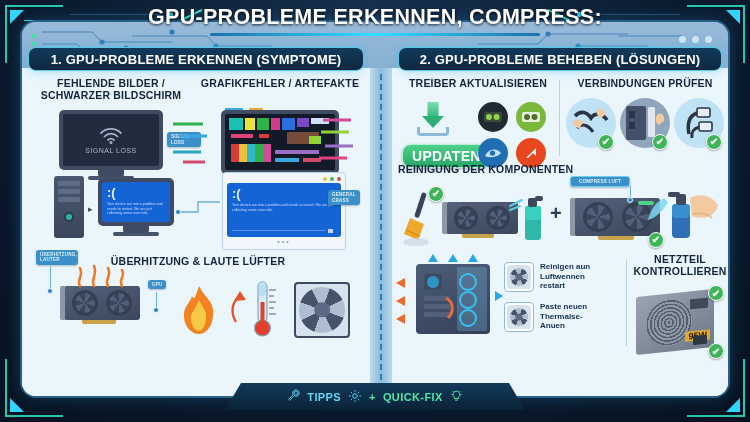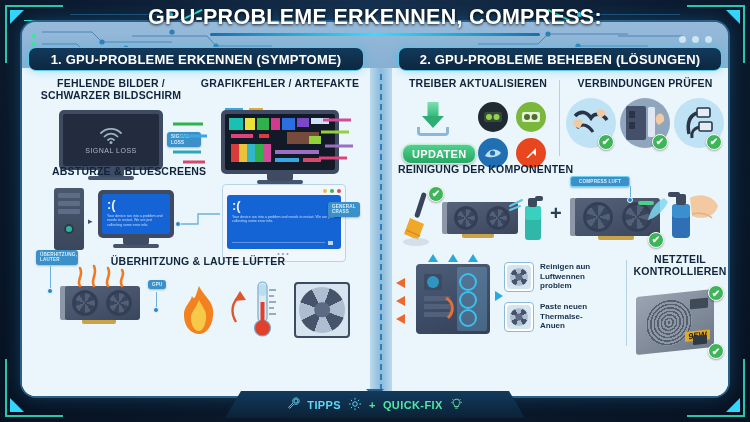--- a/index.html
+++ b/index.html
@@ -249,21 +249,21 @@
     box-shadow: 0 1px 2px rgba(0,0,0,.3);
   }
 
   .circle-icon {
     border-radius: 50%; display: flex; align-items: center;
     justify-content: center; position: relative;
   }
 
   .updaten-btn {
     background: linear-gradient(180deg,#4fd18a,#26a765);
-    color: #ffffff; font-weight: bold; font-size: 11px;
+    color: #ffffff; font-weight: bold; font-size: 14px;
     padding: 3px 9px; border-radius: 9px; letter-spacing: .3px;
     border: 1.5px solid #b8f0d2;
     box-shadow: 0 1px 3px rgba(0,0,0,.3);
   }
 
   .dl-arrow {
     position: relative; width: 34px; height: 34px;
   }
   .dl-arrow .stem {
     position: absolute; left: 50%; top: 0; width: 11px; height: 15px;
@@ -316,21 +316,21 @@
   .tip-row {
     border: 1.5px solid #8bb9d8; border-radius: 4px;
     background: #ffffff; width: 30px; height: 30px; position: relative;
   }
   .tip-txt {
     font-size: 8px; line-height: 9.5px; color: #14304c; font-weight: bold;
   }
 
   
   #footer {
-    position: absolute; left: 50%; bottom: 4px; transform: translateX(-50%);
+    position: absolute; left: 50%; bottom: 12px; transform: translateX(-50%);
     width: 300px; height: 27px;
     background: linear-gradient(180deg,#123a5c,#0b2237);
     clip-path: polygon(16px 0, calc(100% - 16px) 0, 100% 100%, 0 100%);
     display: flex; align-items: center; justify-content: center; gap: 7px;
     z-index: 14;
   }
   #footer .f-label {
     color: #5fd8f5; font-weight: bold; font-size: 11px; letter-spacing: .4px;
   }
   #footer .f-label.green { color: #4fe8a4; }
@@ -485,21 +485,20 @@
             </g>
             <g stroke-width="2">
               <line x1="52" y1="7" x2="70" y2="7" stroke="#3aa7e0"></line>
               <line x1="76" y1="7" x2="90" y2="7" stroke="#e0a93a"></line>
             </g>
           </svg>
         </div>
       </div>
 
       <div class="block" style="left:10px; top:98px; width:330px;">
-        <div class="sub-head" style="text-align:left; padding-left:20px;">ABSTÜRZE &amp; BLUESCREENS</div>
         <div style="position:relative; height:80px; margin-top:6px;">
           <div class="tower" style="position:absolute; left:22px; top:4px; width:30px; height:62px;">
             <div class="bay" style="top:5px"></div>
             <div class="bay" style="top:13px"></div>
             <div class="bay" style="top:21px"></div>
             <div class="pwr" style="top:36px"></div>
           </div>
           <div style="position:absolute; left:56px; top:32px; color:#3d4c63; font-size:9px;">▸</div>
           <div class="monitor" style="position:absolute; left:66px; top:6px; width:76px; height:48px;">
             <div class="bsod" style="width:100%; height:100%;">
@@ -755,21 +754,21 @@
 
           <div class="tip-row" style="position:absolute; left:110px; top:2px;">
             <div class="case-fan" style="position:absolute; inset:2px; border:none;">
               <div class="blades"></div>
                 <div class="hub"></div>
             </div>
           </div>
           <div style="position:absolute; left:146px; top:2px; width:84px;">
             <div class="tip-txt">Reinigen aun</div>
             <div class="tip-txt">Luftwennen</div>
-            <div class="tip-txt">problem</div>
+            <div class="tip-txt">restart</div>
           </div>
 
           <div class="tip-row" style="position:absolute; left:110px; top:42px;">
             <div class="case-fan" style="position:absolute; inset:2px; border:none;">
               <div class="blades"></div>
                 <div class="hub"></div>
             </div>
           </div>
           <div style="position:absolute; left:146px; top:42px; width:84px;">
             <div class="tip-txt">Paste neuen</div>

